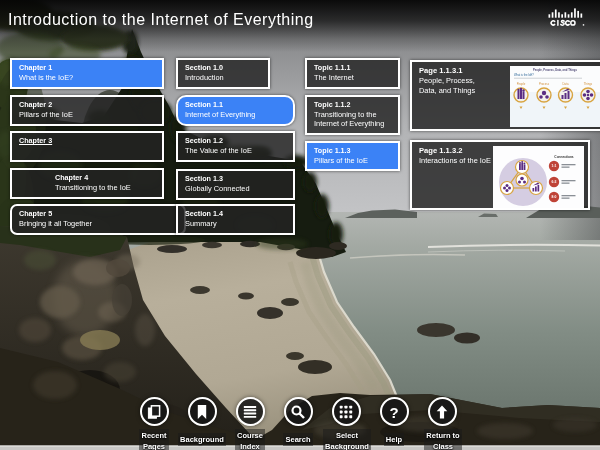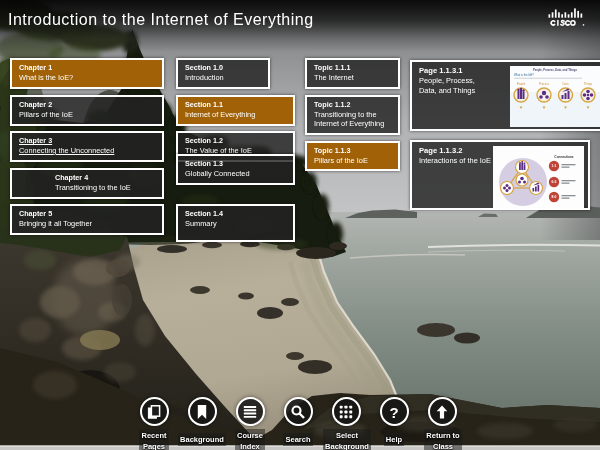--- a/index.html
+++ b/index.html
@@ -1,21 +1,21 @@
 <!DOCTYPE html>
 <html><head>
 <meta charset="utf-8">
 <style>
 html,body{margin:0;padding:0;}
 body{-webkit-font-smoothing:antialiased;width:600px;height:450px;overflow:hidden;position:relative;font-family:"Liberation Sans",sans-serif;background:#888;}
 #bg{position:absolute;left:0;top:0;}
 #header{position:absolute;left:0;top:0;width:600px;height:52px;background:linear-gradient(to bottom,rgba(5,5,5,0.95) 0%,rgba(15,15,15,0.75) 40%,rgba(40,40,40,0.30) 75%,rgba(60,60,60,0) 100%);}
 #title{position:absolute;left:8px;top:10.5px;font-size:16px;color:#ffffff;letter-spacing:0.5px;font-weight:normal;}
 .box{position:absolute;border:2px solid #fff;background:rgba(35,35,35,0.82);box-shadow:0 0 3px rgba(0,0,0,0.6);color:#fff;padding:3px 0 0 7px;box-sizing:border-box;}
-.box.blue{background:#a16207;}
+.box.blue{background:#3b82f6;}
 .bt{font-size:7.2px;font-weight:bold;line-height:10px;}
 .bs{font-size:7.4px;line-height:9.5px;}
 .pg .bt{font-size:7.6px;line-height:11px;}
 .pg .bs{font-size:7.4px;line-height:10px;width:78px;}
 .thumb{position:absolute;right:4px;top:4px;}
 .btn{position:absolute;width:25px;height:25px;border:2.6px solid #fff;border-radius:50%;background:rgba(22,22,22,0.88);box-shadow:0 0 4px rgba(0,0,0,0.5);}
 .btn svg{position:absolute;left:50%;top:50%;transform:translate(-50%,-50%);}
 .lbl{position:absolute;text-align:center;font-size:7.5px;font-weight:bold;color:#fff;line-height:11px;text-shadow:0 1px 2px #000,0 0 2px #000;}
 .lbl span{background:rgba(25,25,25,0.5);padding:1px 2px;display:inline-block;}
 </style>
@@ -193,48 +193,47 @@
 <div class="box blue" style="left:10px;top:57.5px;width:154px;height:31px;">
     <div class="bt">Chapter 1</div>
     <div class="bs">What is the IoE?</div>
   </div>
 <div class="box" style="left:10px;top:94.5px;width:154px;height:31px;">
     <div class="bt">Chapter 2</div>
     <div class="bs">Pillars of the IoE</div>
   </div>
 <div class="box" style="left:10px;top:131px;width:154px;height:31px;text-decoration:underline;">
     <div class="bt">Chapter 3</div>
-    <div class="bs">Connecting the Unconnected</div>
   </div>
 <div class="box" style="left:10px;top:167.5px;width:154px;height:31px;padding-left:43px;">
     <div class="bt">Chapter 4</div>
     <div class="bs">Transitioning to the IoE</div>
   </div>
-<div class="box" style="left:10px;top:204px;width:154px;height:31px;">
+<div class="box" style="left:10px;top:204px;width:176px;height:31px;border-radius:7px;">
     <div class="bt">Chapter 5</div>
     <div class="bs">Bringing it all Together</div>
   </div>
 
 <div class="box" style="left:176px;top:57.5px;width:94px;height:31px;">
     <div class="bt">Section 1.0</div>
     <div class="bs">Introduction</div>
   </div>
-<div class="box blue" style="left:176px;top:94.5px;width:119px;height:31px;">
+<div class="box blue" style="left:176px;top:94.5px;width:119px;height:31px;border-radius:10px;">
     <div class="bt">Section 1.1</div>
     <div class="bs">Internet of Everything</div>
   </div>
 <div class="box" style="left:176px;top:131px;width:119px;height:31px;">
     <div class="bt">Section 1.2</div>
     <div class="bs">The Value of the IoE</div>
   </div>
-<div class="box" style="left:176px;top:154px;width:119px;height:31px;">
+<div class="box" style="left:176px;top:169px;width:119px;height:31px;">
     <div class="bt">Section 1.3</div>
     <div class="bs">Globally Connected</div>
   </div>
-<div class="box" style="left:176px;top:204px;width:119px;height:38px;">
+<div class="box" style="left:176px;top:204px;width:119px;height:31px;">
     <div class="bt">Section 1.4</div>
     <div class="bs">Summary</div>
   </div>
 
 <div class="box" style="left:305px;top:57.5px;width:95px;height:31px;">
     <div class="bt">Topic 1.1.1</div>
     <div class="bs">The Internet</div>
   </div>
 <div class="box" style="left:305px;top:94.5px;width:95px;height:40.5px;">
     <div class="bt">Topic 1.1.2</div>

